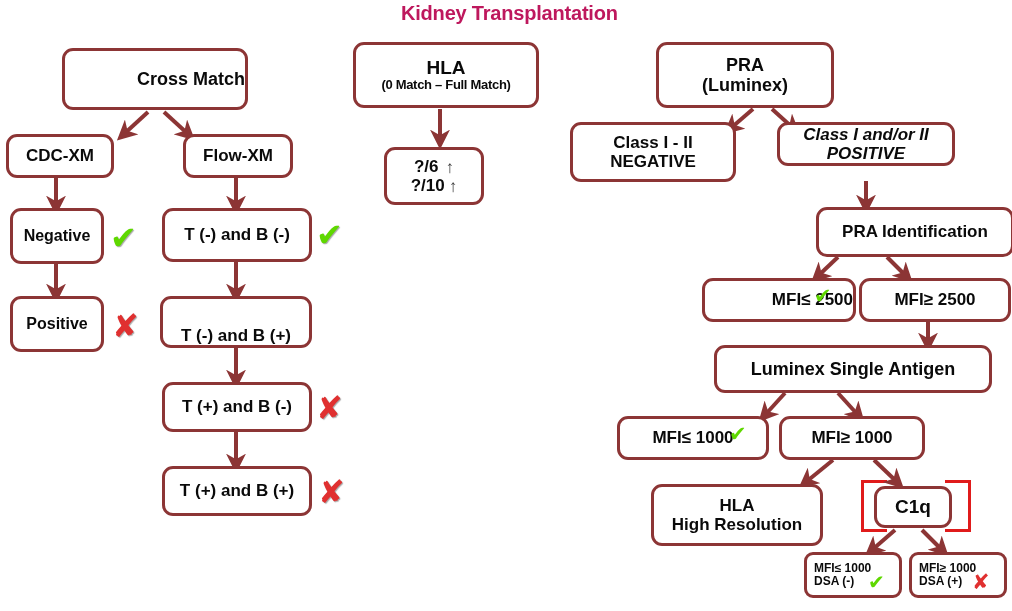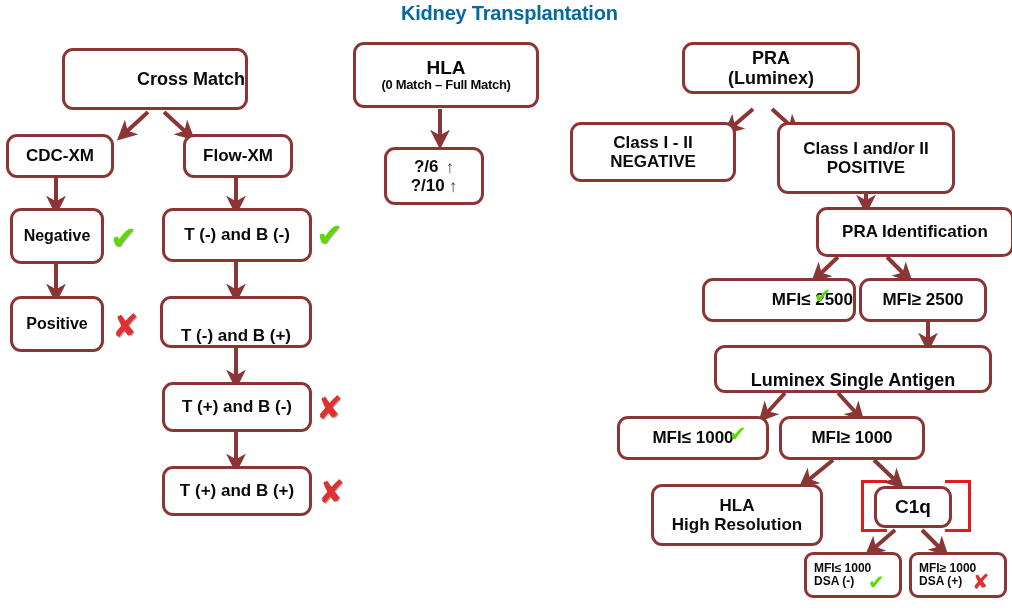--- a/index.html
+++ b/index.html
@@ -12,21 +12,21 @@
     width:1012px;
     height:611px;
     background:#ffffff;
     overflow:hidden;
   }
 
   
   .title{
     position:absolute;
     font-weight:bold;
-    color:#0369a1;
+    color:#be185d;
     white-space:nowrap;
     letter-spacing:-0.2px;
   }
 
   
   .node{
     position:absolute;
     box-sizing:border-box;
     background:#ffffff;
     border:3px solid #8c3535;
@@ -186,49 +186,49 @@
 
   <div class="node" style="left:384px; top:147px; width:100px; height:58px; font-size:17px;">
     <span>
       <span>?/6</span><span class="uparrow" style="margin-left:7px;">↑</span>
     </span>
     <span>
       <span>?/10</span><span class="uparrow" style="margin-left:4px;">↑</span>
     </span>
   </div>
 
-  <div class="node" style="left:682px; top:42px; width:178px; height:52px; font-size:18px;">
+  <div class="node" style="left:656px; top:42px; width:178px; height:66px; font-size:18px;">
     <span class="l2">PRA</span>
     <span class="l2">(Luminex)</span>
   </div>
 
   <div class="node" style="left:570px; top:122px; width:166px; height:60px; font-size:17px;">
     <span class="l2">Class I - II</span>
     <span class="l2">NEGATIVE</span>
   </div>
 
-  <div class="node" style="left:777px; top:122px; width:178px; height:72px; font-size:17px;">
+  <div class="node" style="left:777px; top:122px; width:178px; height:44px; font-size:17px;font-style:italic;">
     <span class="l2">Class I and/or II</span>
     <span class="l2">POSITIVE</span>
   </div>
 
   <div class="node" style="left:816px; top:207px; width:198px; height:50px; font-size:17px;">
     <span>PRA Identification</span>
   </div>
 
   <div class="node" style="left:702px; top:278px; width:154px; height:44px; font-size:17px;align-items:flex-end;">
     <span>MFI≤ 2500</span>
   </div>
   <div class="mark" style="left:814px; top:285px; font-size:21px; color:#5fd800;">✔</div>
 
-  <div class="node" style="left:859px; top:278px; width:128px; height:44px; font-size:17px;">
+  <div class="node" style="left:859px; top:278px; width:152px; height:44px; font-size:17px;">
     <span>MFI≥ 2500</span>
   </div>
 
-  <div class="node" style="left:714px; top:345px; width:278px; height:48px; font-size:18px;justify-content:flex-end;">
+  <div class="node" style="left:714px; top:345px; width:278px; height:48px; font-size:18px;">
     <span>Luminex Single Antigen</span>
   </div>
 
   <div class="node" style="left:617px; top:416px; width:152px; height:44px; font-size:17px;">
     <span>MFI≤ 1000</span>
   </div>
   <div class="mark" style="left:729px; top:423px; font-size:21px; color:#5fd800;">✔</div>
 
   <div class="node" style="left:779px; top:416px; width:146px; height:44px; font-size:17px;">
     <span>MFI≥ 1000</span>

